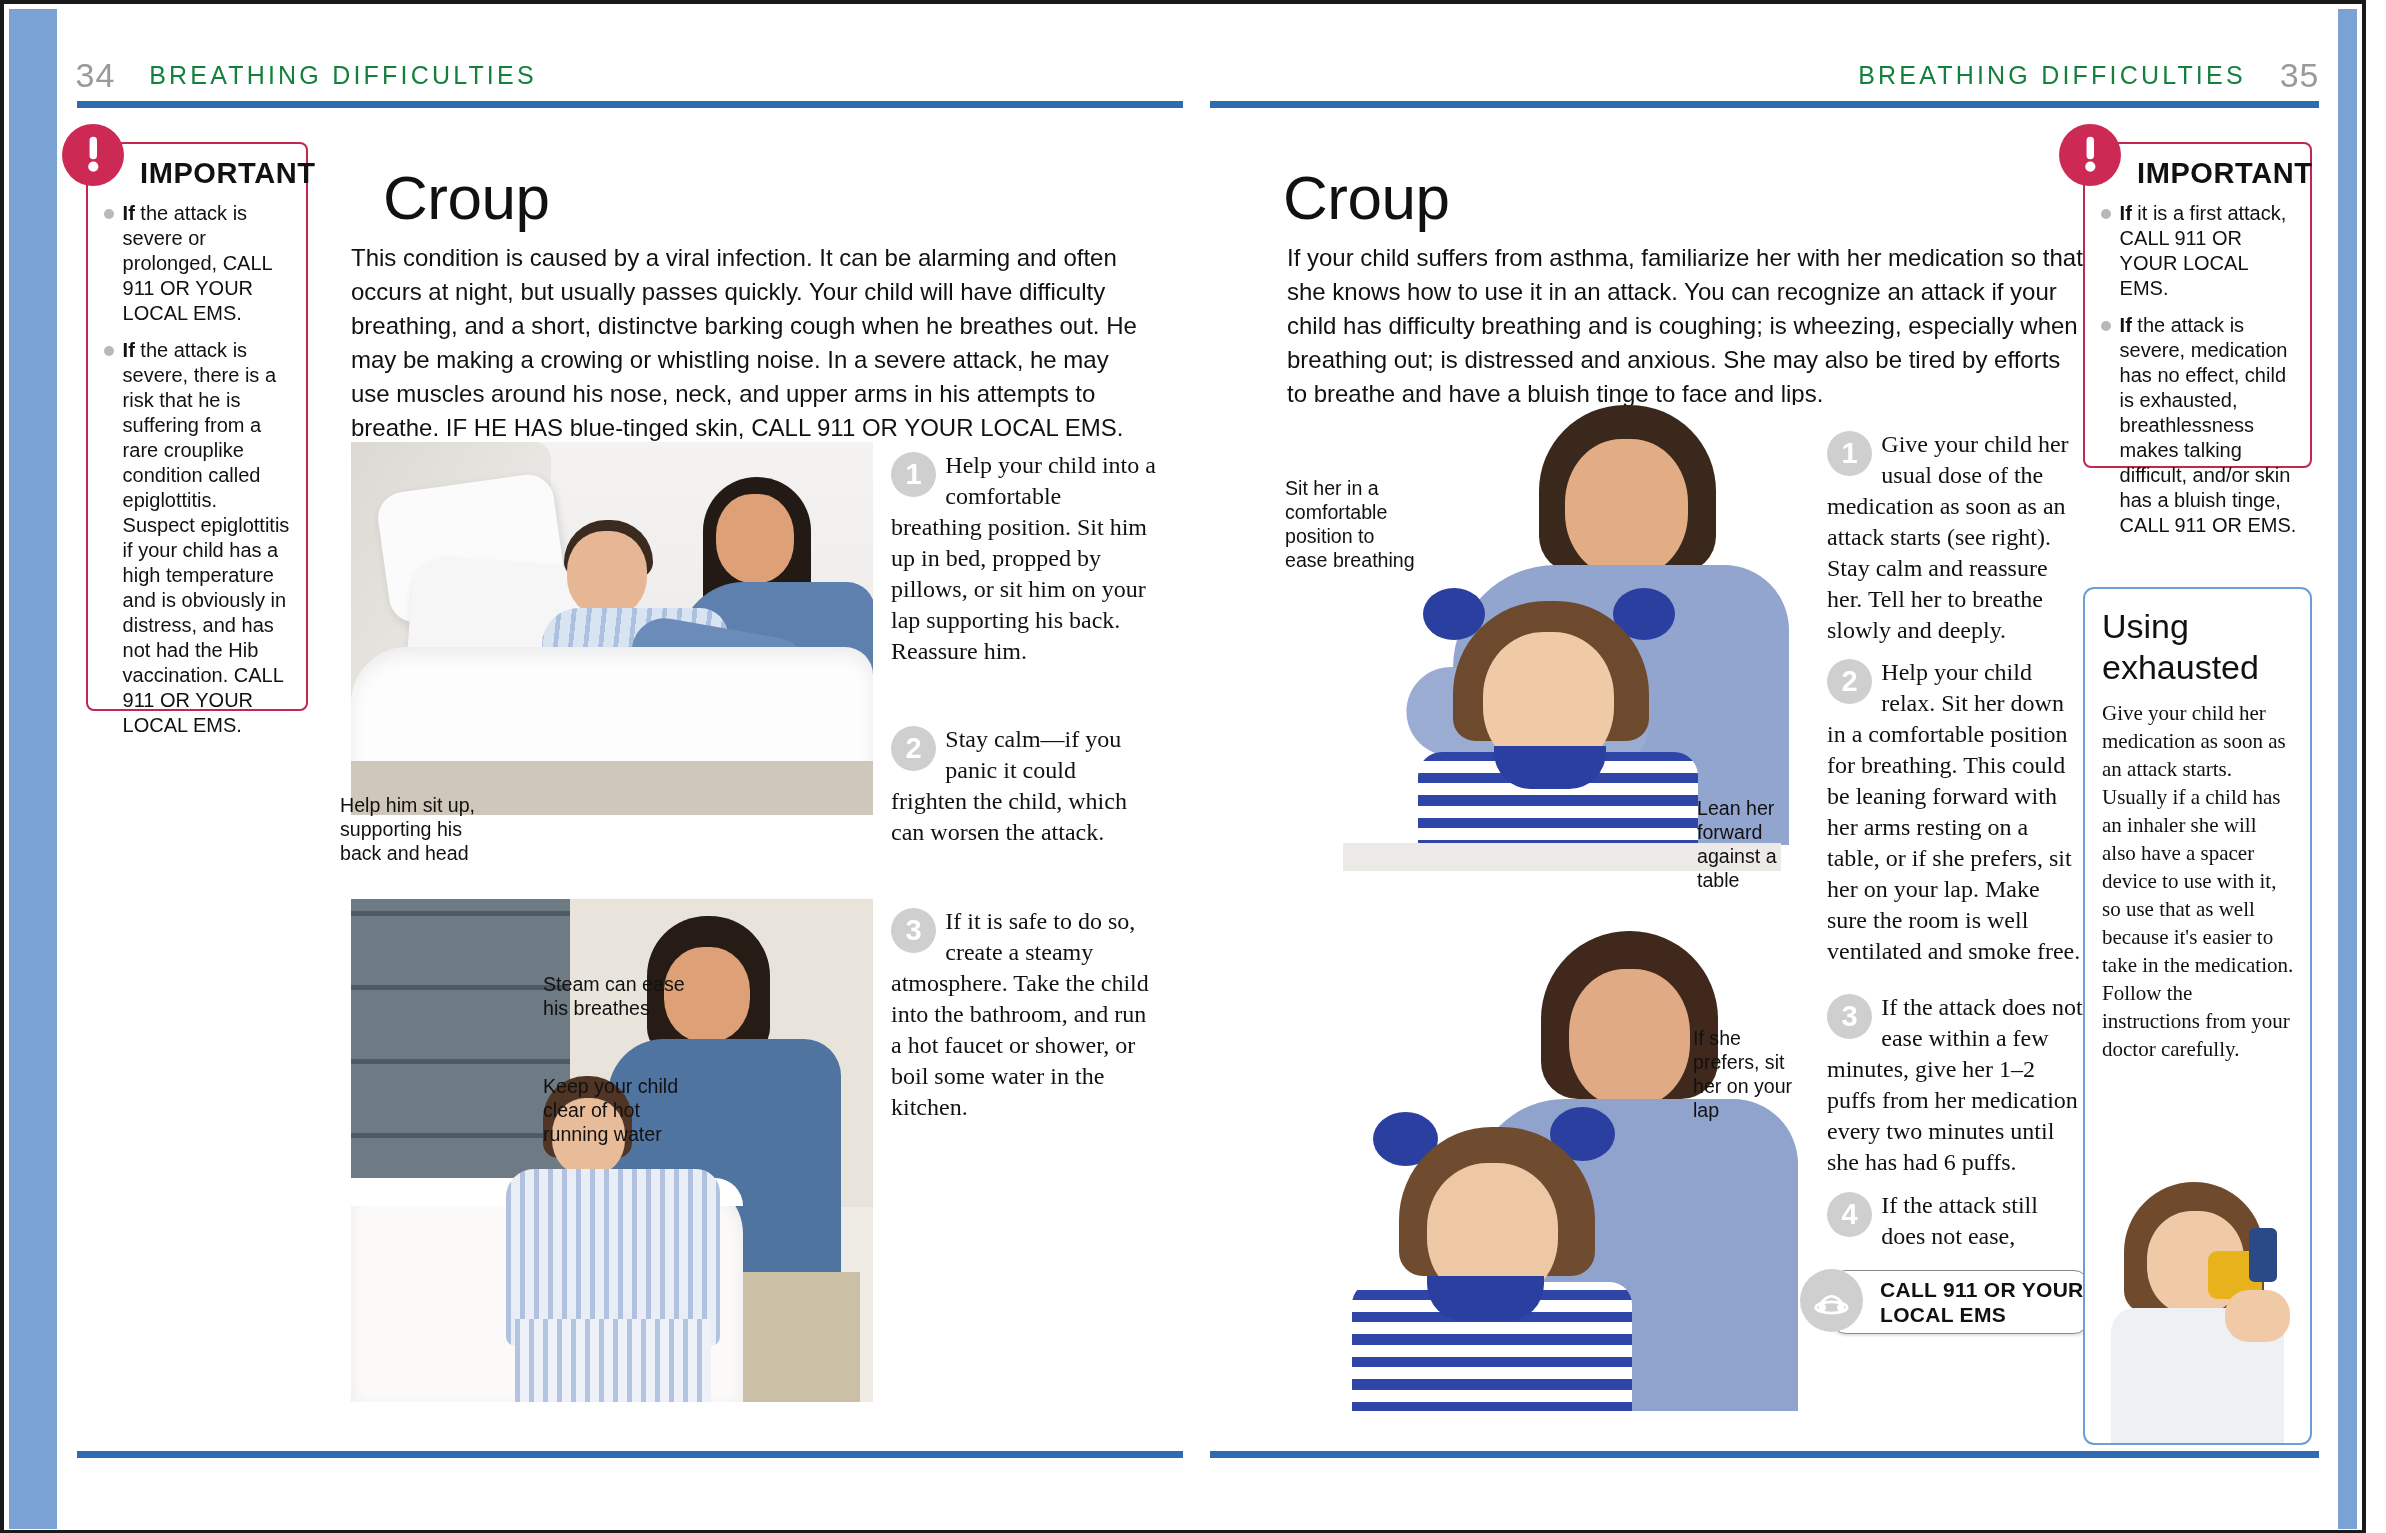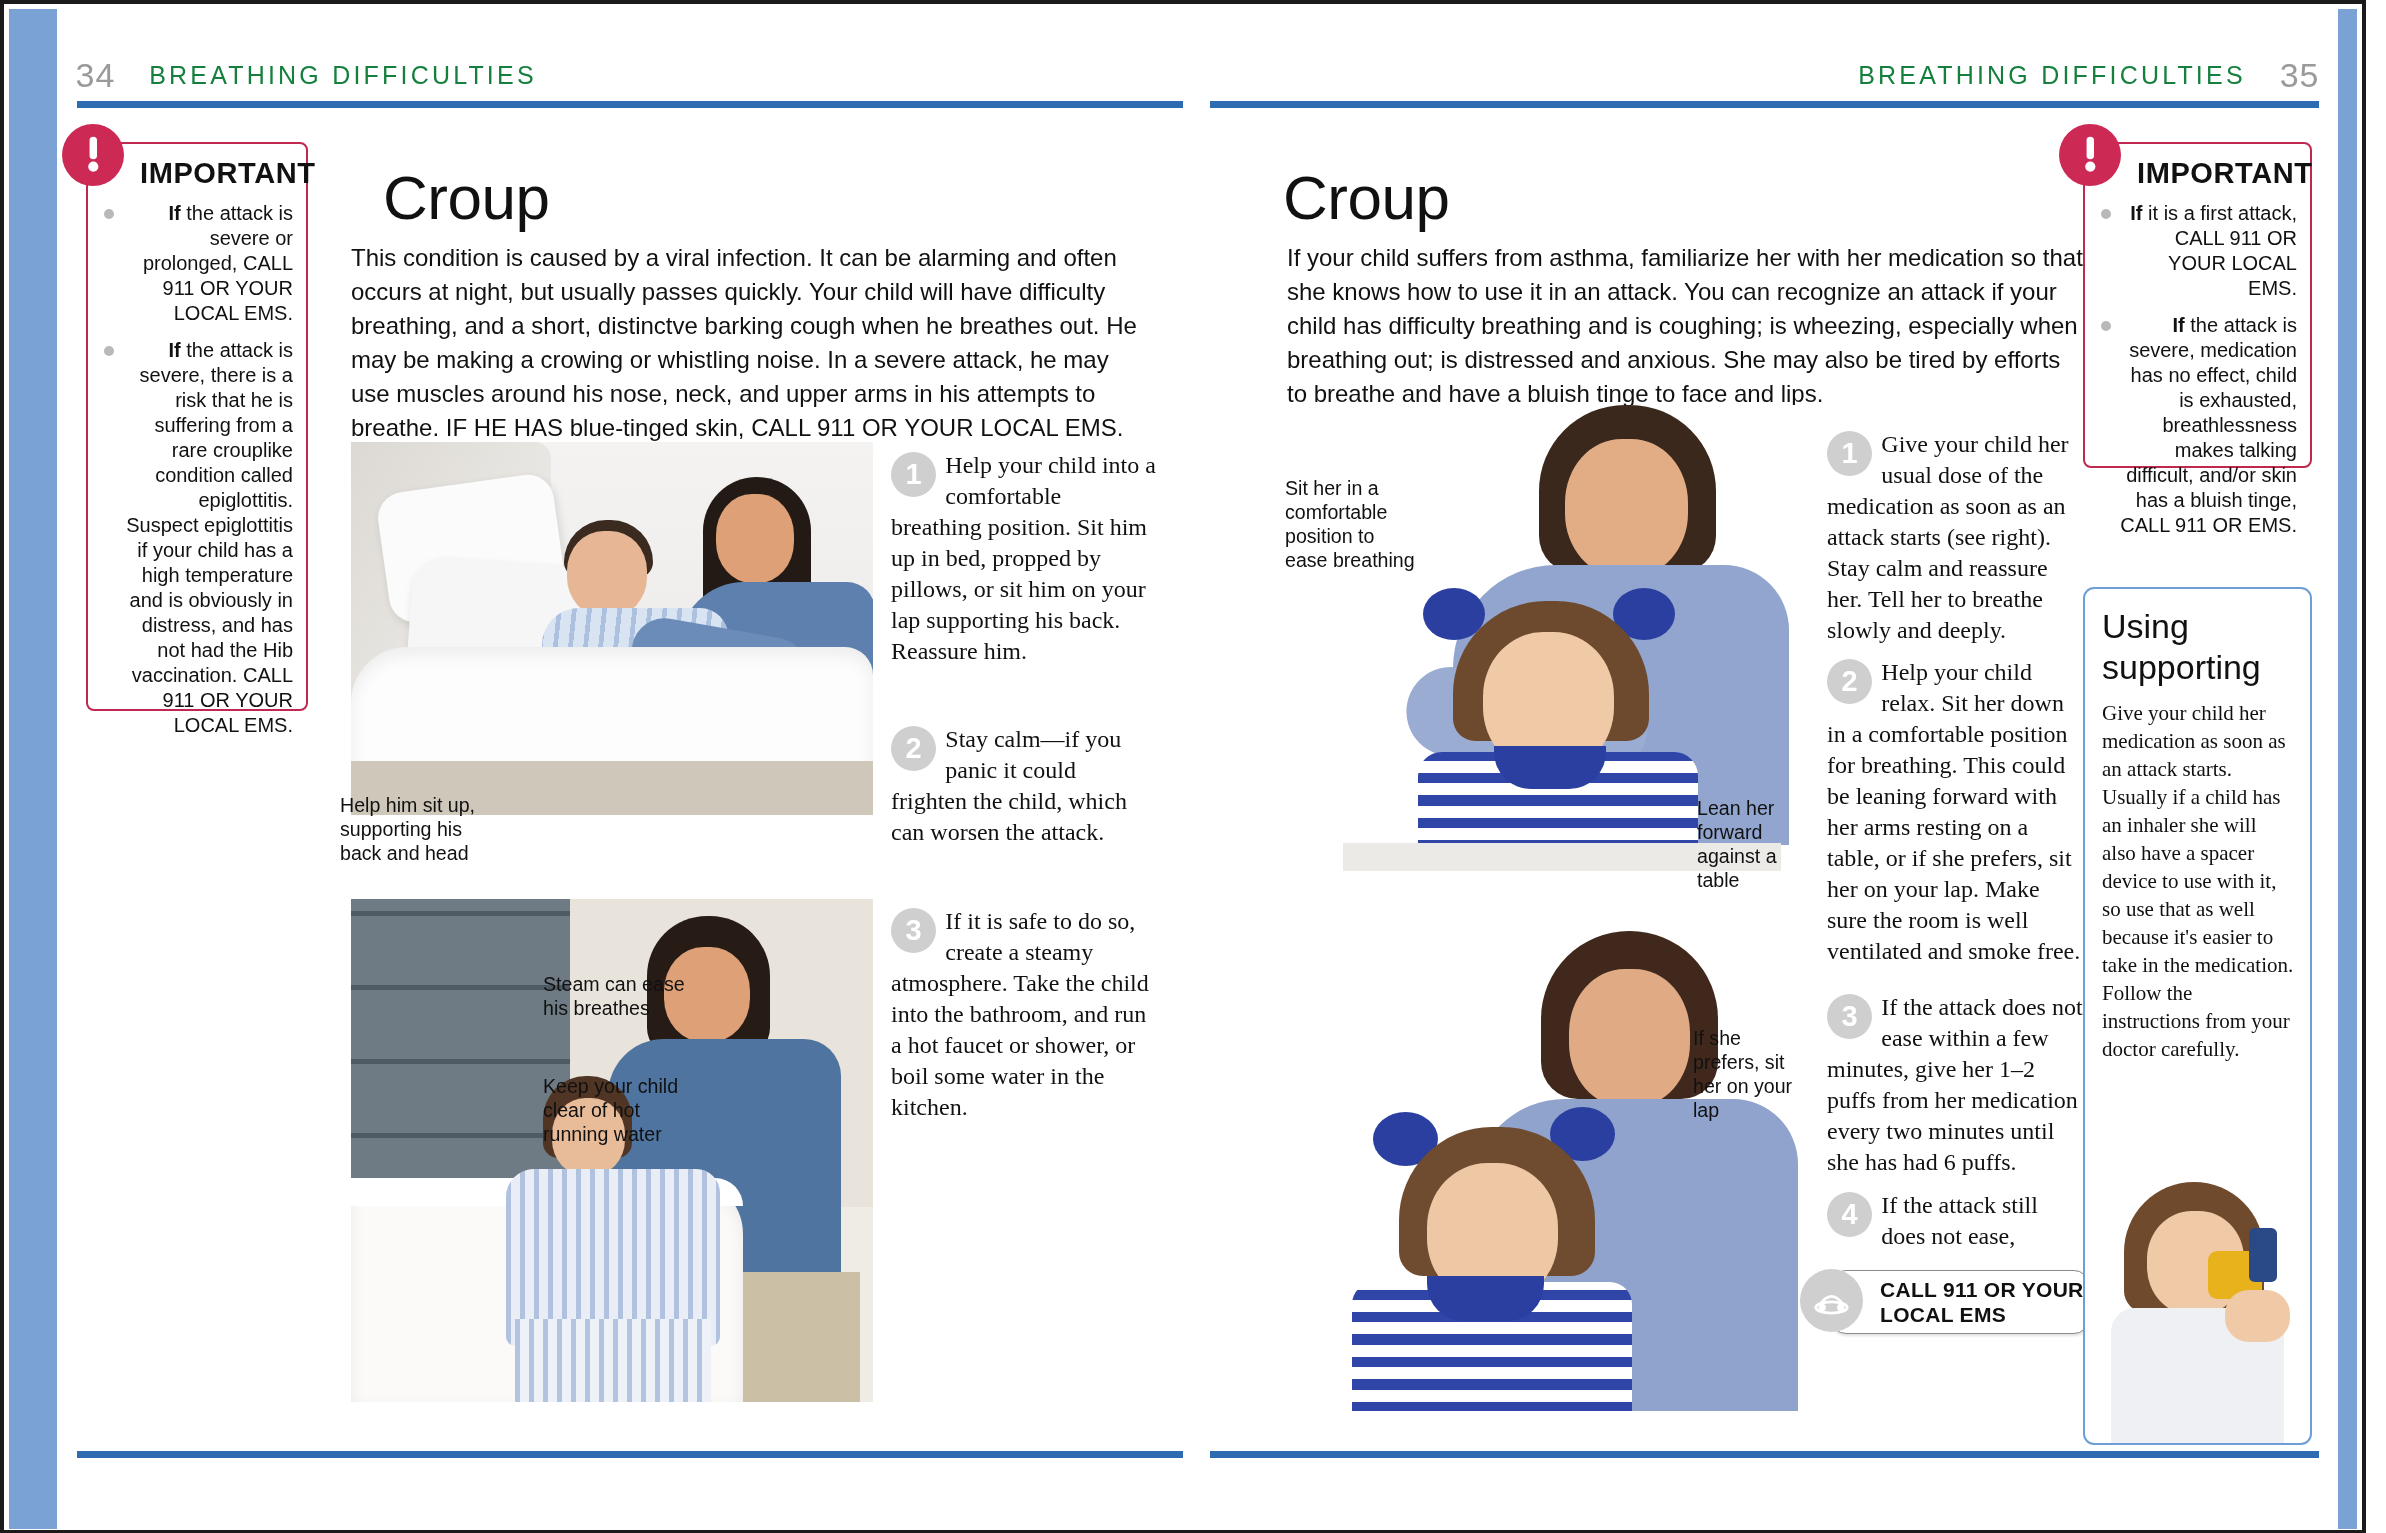--- a/index.html
+++ b/index.html
@@ -32,21 +32,21 @@
   .rule-bot-right{left:1206px;top:1447px;width:1109px;}
 
   
   .important{position:absolute;border:2.8px solid #c1284f;border-radius:8px;background:#ffffff;
              box-sizing:border-box;}
   .imp-bang{position:absolute;left:-26px;top:-20.5px;width:62px;height:62px;border-radius:50%;
             background:#cc2a55;display:flex;align-items:center;justify-content:center;}
   .imp-bang svg{display:block;}
   .imp-title{font-size:29px;font-weight:bold;color:#111;letter-spacing:0.6px;
              padding:13px 0 1.9px 52px;}
-  .imp-body{padding:3.7px 13px 13px 16px;text-align:right;}
+  .imp-body{padding:3.7px 13px 13px 16px;}
   .imp-p{position:relative;font-size:20px;line-height:25px;color:#111;margin:12px 0 0 0;
          padding-left:18.6px;}
   .imp-p:first-child{margin-top:5.6px;}
   .imp-p .dot{position:absolute;left:0;top:7.5px;width:10.3px;height:10.3px;border-radius:50%;
               background:#b9b9b9;}
   .imp-p b{font-weight:bold;}
 
   .important-left{left:82px;top:138px;width:222px;height:569px;}
   .important-right{left:2079px;top:138px;width:229px;height:326px;}
 
@@ -389,21 +389,21 @@
           <ellipse cx="20" cy="22" rx="17" ry="6" fill="none" stroke="#fff" stroke-width="3"></ellipse>
           <circle cx="10" cy="22" r="4" fill="#fff"></circle>
           <circle cx="30" cy="22" r="4" fill="#fff"></circle>
           <path d="M8 18 Q20 2 32 18" fill="none" stroke="#fff" stroke-width="3"></path>
         </svg>
     </span>
     <span class="lbl">CALL 911 OR YOUR LOCAL EMS</span>
   </div>
 
   <div class="usemed">
-    <h3>Using supporting</h3>
+    <h3>Using exhausted</h3>
     <p>Give your child her medication as soon as an attack starts. Usually if a child has an inhaler she will also have a spacer device to use with it, so use that as well because it's easier to take in the medication. Follow the instructions from your doctor carefully.</p>
     <div class="usemed-photo">
       <div class="um-kidhair"></div>
       <div class="um-kidhead"></div>
       <div class="um-kidbody"></div>
       <div class="um-mask"></div>
       <div class="um-inhaler"></div>
       <div class="um-hand"></div>
     </div>
   </div>

